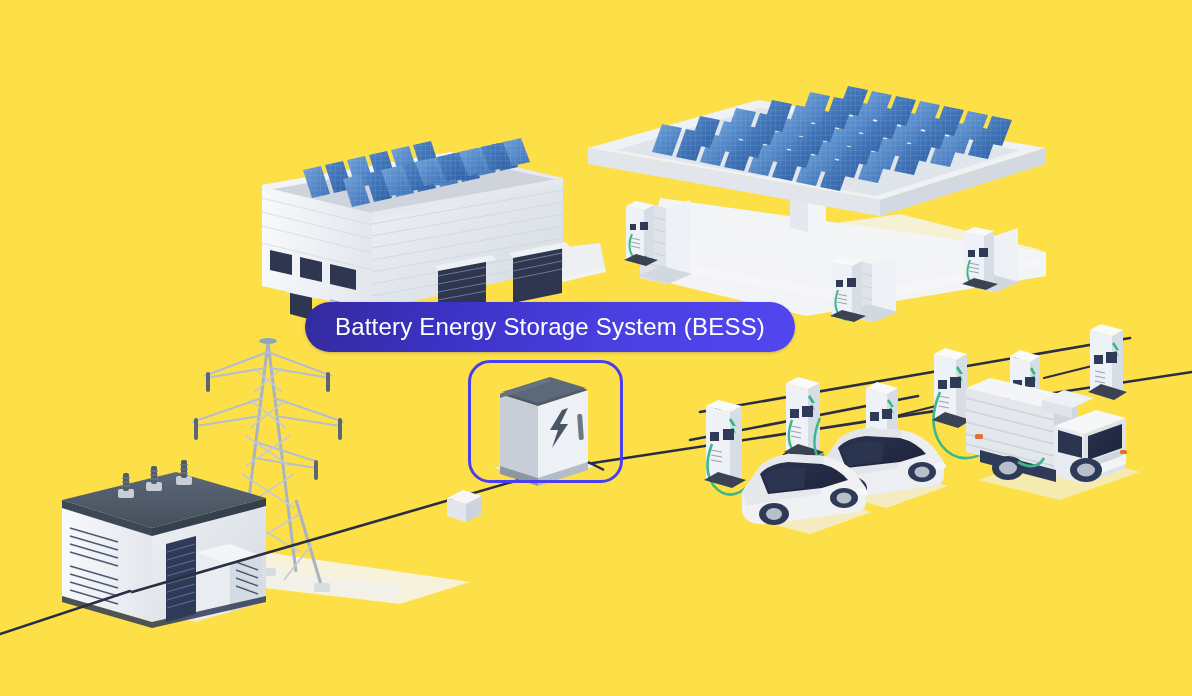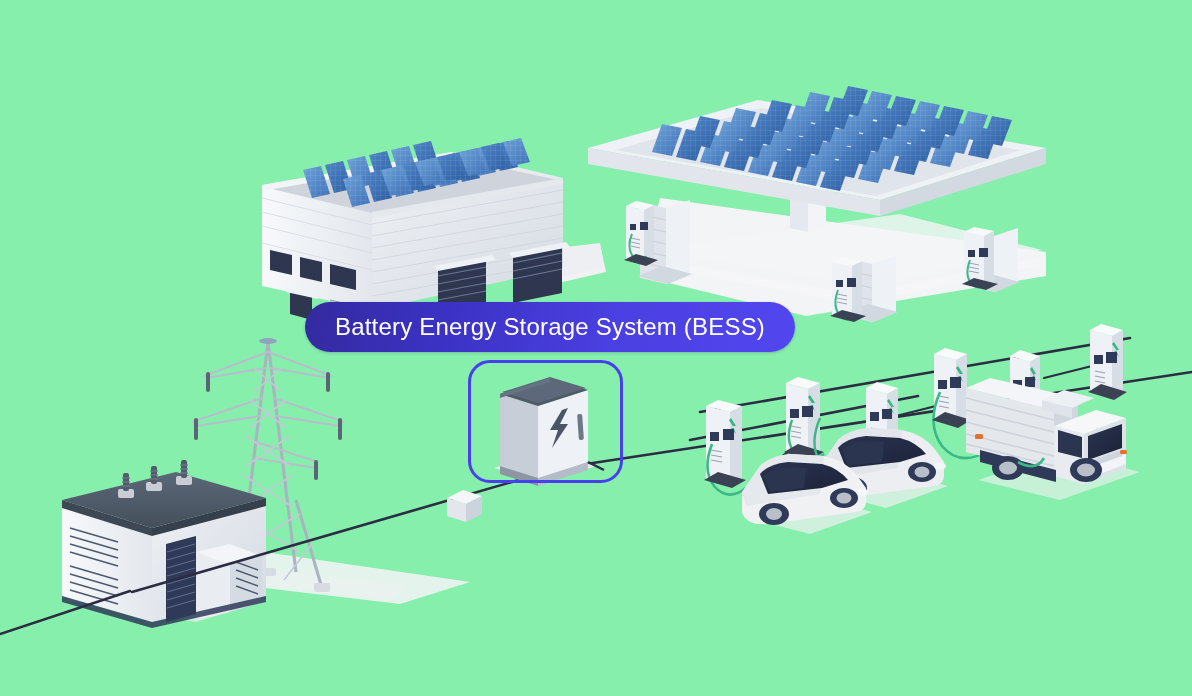--- a/index.html
+++ b/index.html
@@ -11,21 +11,21 @@
   body {
     width: 1192px; height: 696px;
     font-family: "Liberation Sans", "DejaVu Sans", sans-serif;
     overflow: hidden;
     position: relative;
   }
   #stage {
     position: relative;
     width: 1192px;
     height: 696px;
-    background: #86efac;
+    background: #fde047;
   }
   #scene {
     position: absolute;
     inset: 0;
     width: 1192px;
     height: 696px;
   }
   
   .badge {
     position: absolute;

